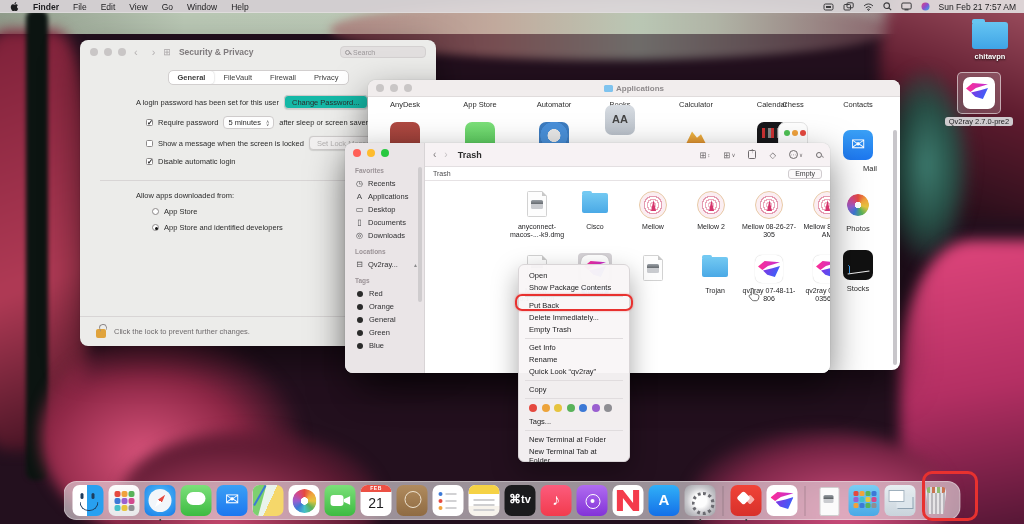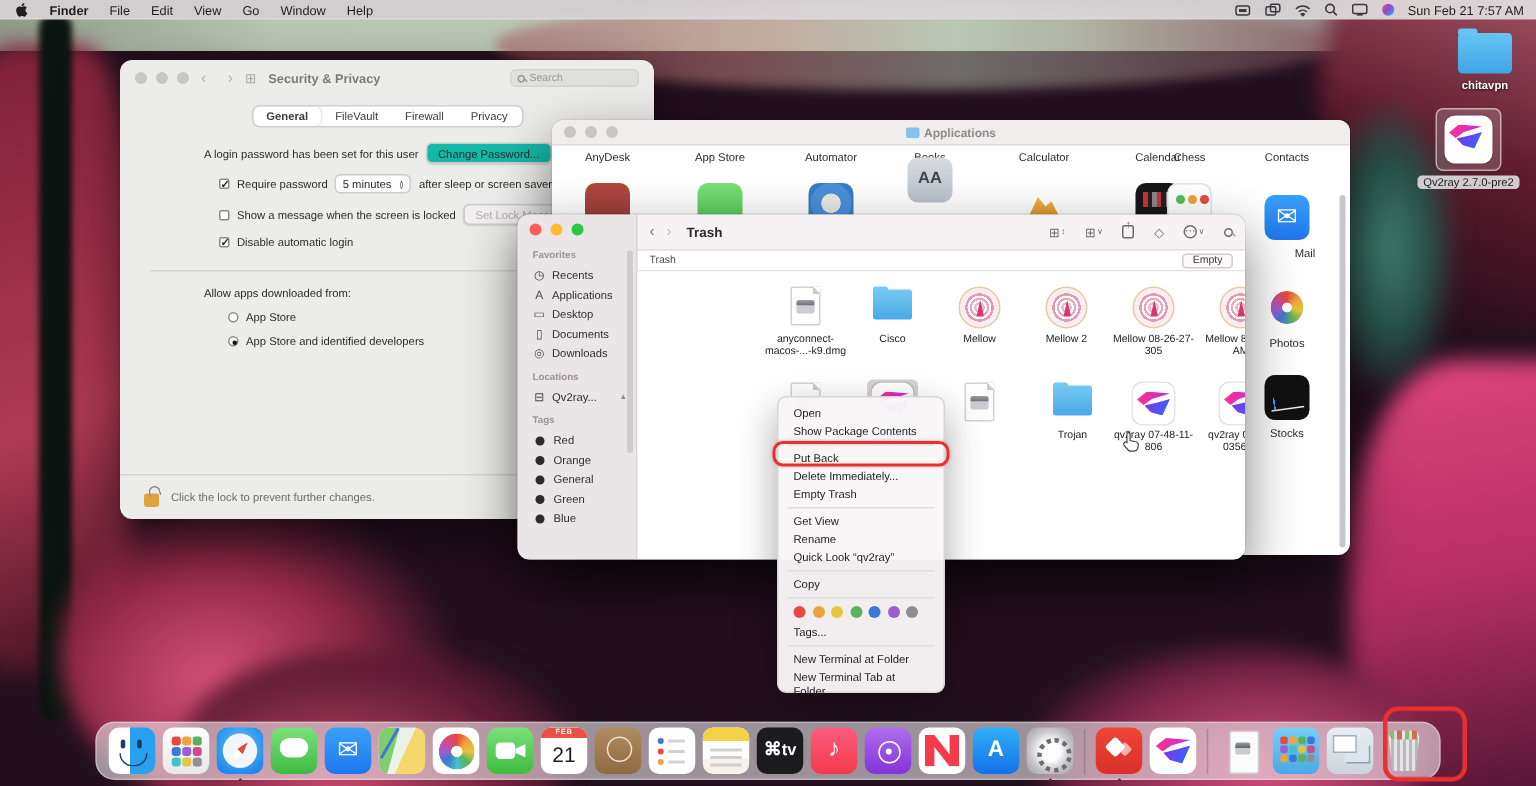--- a/index.html
+++ b/index.html
@@ -514,21 +514,21 @@
 </div>
 
 <div class="cmenu">
   <div class="mi">Open</div>
   <div class="mi">Show Package Contents</div>
   <div class="msep"></div>
   <div class="mi">Put Back</div>
   <div class="mi">Delete Immediately...</div>
   <div class="mi">Empty Trash</div>
   <div class="msep"></div>
-  <div class="mi">Get View</div>
+  <div class="mi">Get Info</div>
   <div class="mi">Rename</div>
   <div class="mi">Quick Look “qv2ray”</div>
   <div class="msep"></div>
   <div class="mi">Copy</div>
   <div class="msep"></div>
   <div class="dots">
     <i style="background:#e5493f"></i>
     <i style="background:#eda43b"></i>
     <i style="background:#e6c43f"></i>
     <i style="background:#59b35a"></i>

